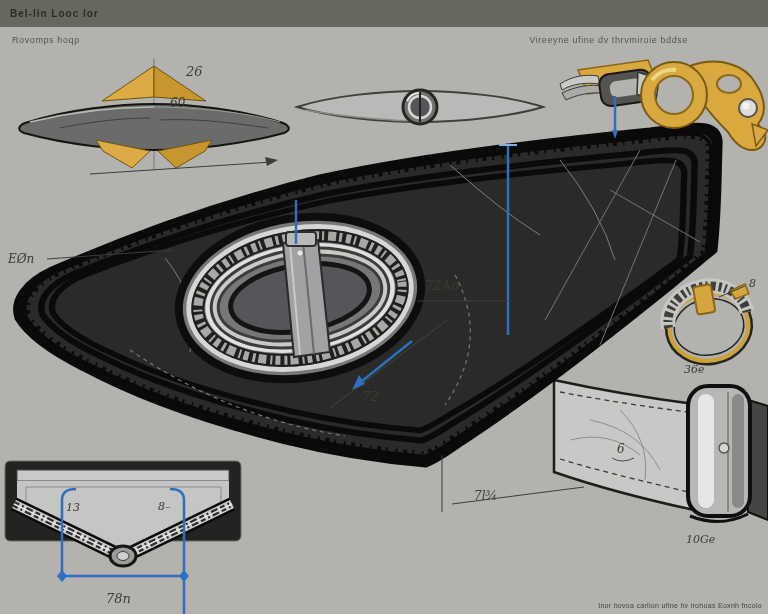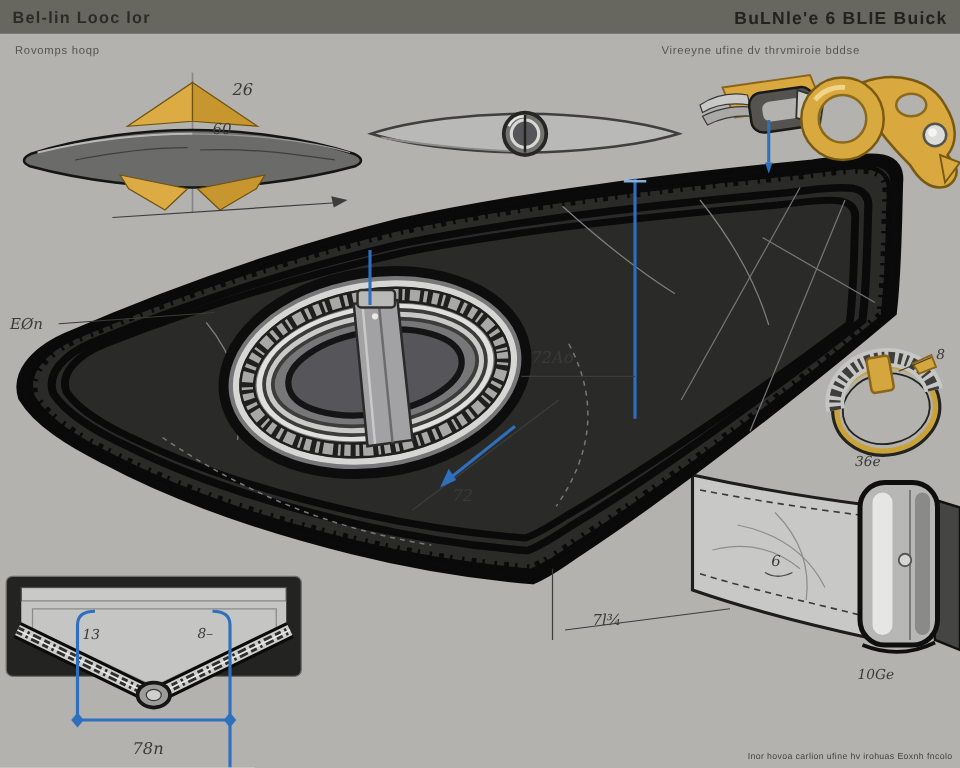--- a/index.html
+++ b/index.html
@@ -1,39 +1,38 @@
 <!DOCTYPE html>
 <html><head>
 <meta charset="utf-8">
 <style>
   html,body{margin:0;padding:0;}
   .screen{position:relative;width:768px;height:614px;background:#b3b2af;overflow:hidden;
           font-family:"Liberation Sans",sans-serif;}
   .topbar{position:absolute;left:0;top:0;width:768px;height:27px;background:#67665f;
           display:flex;align-items:center;justify-content:space-between;box-sizing:border-box;
           padding:0 10px;z-index:5;}
-  .topbar .lt{font-size:13px;font-weight:bold;color:#2c2b28;letter-spacing:1px;}
+  .topbar .lt{font-size:10px;font-weight:bold;color:#2c2b28;letter-spacing:1px;}
   .topbar .rt{font-size:14px;font-weight:bold;color:#23221f;letter-spacing:1px;}
   .subbar{position:absolute;left:0;top:27px;width:700px;height:26px;display:flex;
           align-items:center;justify-content:space-between;box-sizing:border-box;
           padding:0 12px;z-index:5;}
   .subbar span{font-size:9px;color:#56554f;letter-spacing:.6px;}
   .illustration{position:absolute;left:0;top:0;width:768px;height:614px;}
   .fineprint{position:absolute;right:6px;bottom:5px;font-size:7px;color:#45443f;
              letter-spacing:.3px;z-index:5;}
   .ann{font-family:"DejaVu Serif",serif;font-style:italic;fill:#3b3a37;}
 </style>
 </head>
 <body>
 
 <div class="screen">
 
   <div class="topbar">
     <span class="lt">Bel-lin Looc lor</span>
-    <span class="rt">BuLNle'e 6 BLIE Buick</span>
   </div>
   <div class="subbar">
     <span>Rovomps hoqp</span>
     <span>Vireeyne ufine dv thrvmiroie bddse</span>
   </div>
 
   <svg class="illustration" viewBox="0 0 768 614">
 
     <g>
       <line x1="154" y1="58" x2="154" y2="170" stroke="#85858a" stroke-width="1.3"></line>

